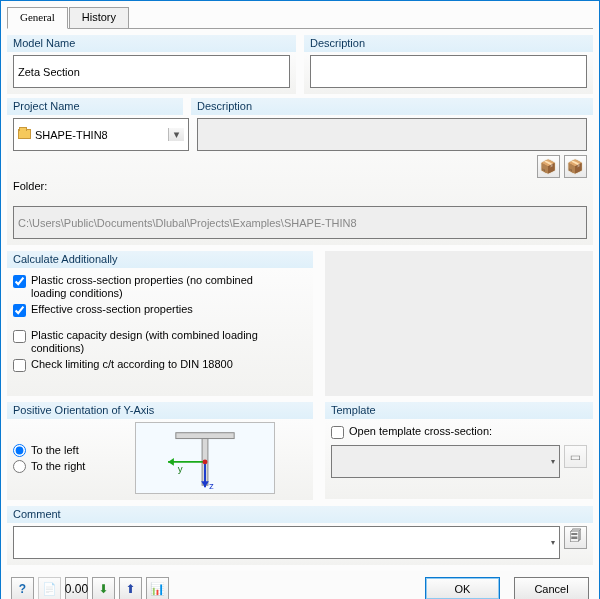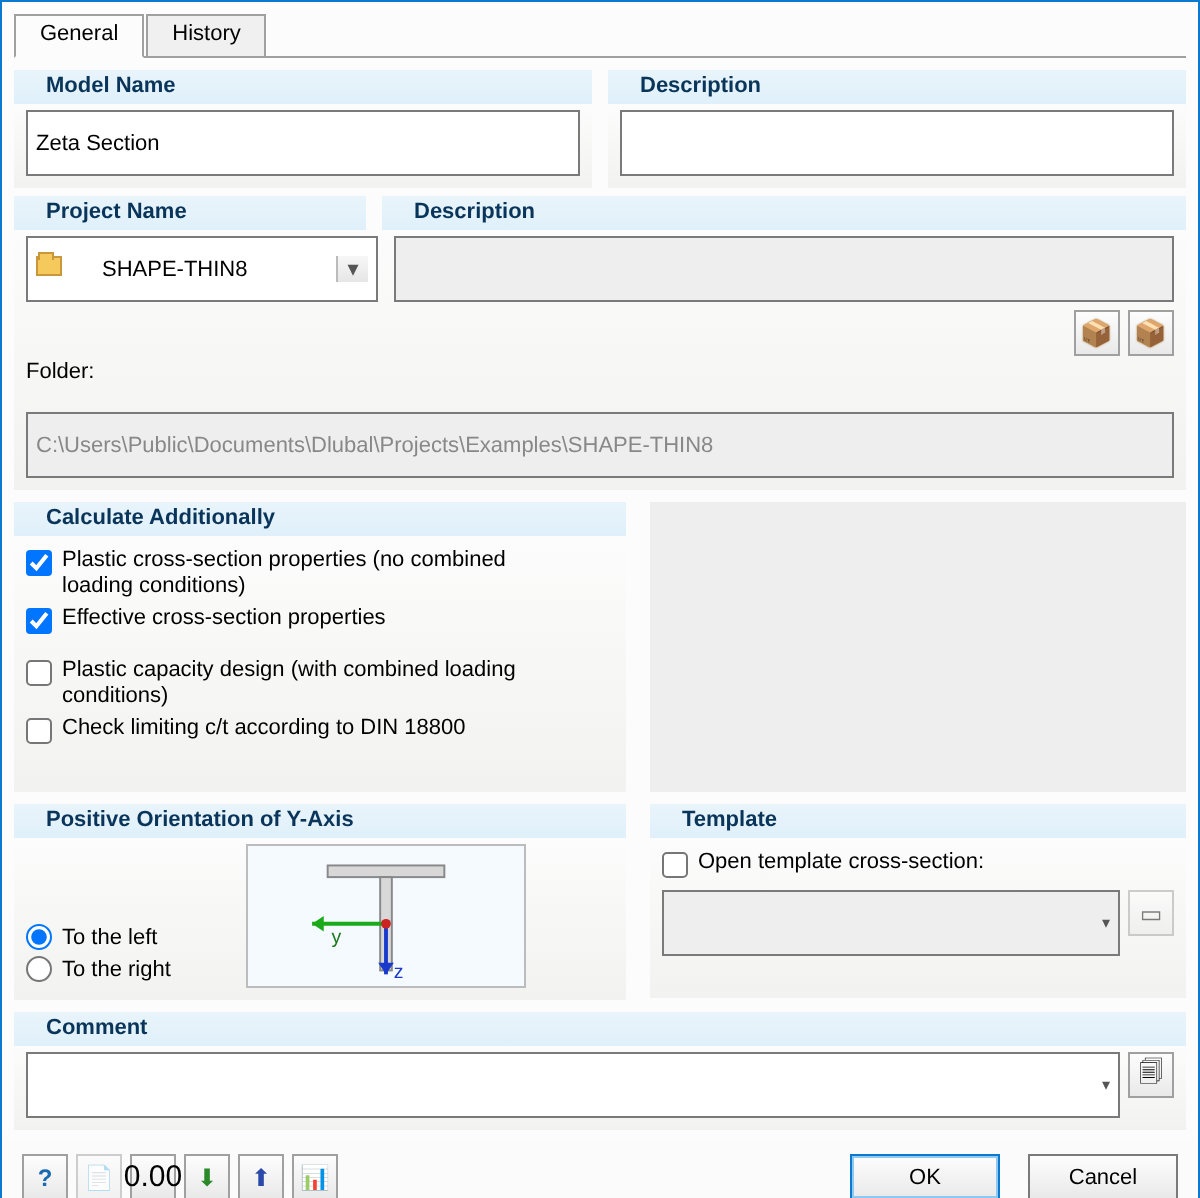--- a/index.html
+++ b/index.html
@@ -4,29 +4,29 @@
 <style>
   * { box-sizing: border-box; margin: 0; padding: 0; }
   body { font-family: "Segoe UI", Tahoma, sans-serif; font-size: 11px; background: #fff; color: #000; }
   .window { width: 600px; height: 599px; border: 1px solid #0a7ad1; display: flex; flex-direction: column; }
   .titlebar { height: 28px; background: #0a7ad1; color: #fff; display: flex; align-items: center; padding: 0 0 0 8px; font-size: 12px; }
   .titlebar .title { flex: 1; }
   .titlebar .close { width: 44px; height: 28px; display: flex; align-items: center; justify-content: center; font-size: 14px; cursor: default; }
   .content { flex: 1; padding: 6px; background: #fcfcfc; display: flex; flex-direction: column; }
   .tabs { display: flex; border-bottom: 1px solid #a0a0a0; margin-bottom: 6px; }
   .tab { padding: 4px 12px 5px; border: 1px solid #a0a0a0; margin-right: 1px; margin-bottom: -1px; background: #f0f0f0; line-height: 1; }
-  .tab.active { background: #fcfcfc; border-bottom-color: #fcfcfc; }
+  .tab.active { background: #fcfcfc; border-bottom-color: #fcfcfc; font-family: Liberation Serif, serif; }
   .group { display: flex; flex-direction: column; border-left: 0; border-right: 0; border-bottom: 0; }
-  .group-header { background: linear-gradient(to bottom, #e9f4fb 0%, #dff0fa 100%); color: #0a355a; padding: 2px 16px 3px; font-weight: bold; }
+  .group-header { background: linear-gradient(to bottom, #e9f4fb 0%, #dff0fa 100%); color: #0a355a; padding: 2px 6px 3px; }
   .group-body { padding: 3px 6px 6px; background: linear-gradient(to bottom, #fcfcfc 0%, #f2f2f0 100%); }
   .row { display: flex; gap: 8px; }
   .col { flex: 1; display: flex; flex-direction: column; }
   input[type="text"], .textbox, .combo, .select { height: 33px; border: 1px solid #7a7a7a; background: #fff; padding: 2px 4px; font-size: 11px; width: 100%; }
   .textbox.disabled, .combo.disabled, .select.disabled { background: #eee; color: #888; }
-  .combo { display: flex; align-items: center; gap: 16px; }
+  .combo { display: flex; align-items: center; }
   .combo .icon { margin-right: 4px; }
   .combo .arrow { margin-left: auto; width: 16px; text-align: center; border-left: 1px solid #bbb; background: linear-gradient(#f7f7f7,#e6e6e6); color: #555; }
   .btn-icon { width: 23px; height: 23px; border: 1px solid #a0a0a0; background: linear-gradient(#fdfdfd,#e9e9e9); display: inline-flex; align-items: center; justify-content: center; font-size: 12px; }
   .btn-icon.disabled { opacity: .5; }
   .right-btns { display: flex; gap: 4px; justify-content: flex-end; margin-top: 4px; }
   .chk { display: flex; align-items: flex-start; gap: 5px; margin: 3px 0; line-height: 13px; }
   .chk input { margin-top: 1px; }
   .chk span { max-width: 260px; }
   .radio { display: flex; align-items: center; gap: 5px; margin: 3px 0; }
   .two-col { display: flex; gap: 12px; }
@@ -128,21 +128,21 @@
         </div>
       </div>
       <div style="flex:1; background:#eeeeee"></div>
     </div>
 
     <div style="height:6px"></div>
 
     <div class="two-col">
       <div class="group" style="flex:0 0 306px">
         <div class="group-header">Positive Orientation of Y-Axis</div>
-        <div class="group-body" style="display:flex; gap:10px; align-items:flex-end; min-height:80px">
+        <div class="group-body" style="display:flex; gap:22px; align-items:center; min-height:80px">
           <div style="flex:0 0 100px;">
             <label class="radio">
                 <input type="radio" name="ax" checked="" style="">
                 <span>To the left</span>
               </label>
             <label class="radio">
                 <input type="radio" name="ax" style="">
                 <span>To the right</span>
               </label>
           </div>
@@ -202,21 +202,21 @@
   </div>
 
   <div class="buttonbar">
     <div class="btn-icon">
         <span style="color:#1a6ab2;font-weight:bold">?</span>
       </div>
     <div class="btn-icon disabled">
         <span>📄</span>
       </div>
     <div class="btn-icon">
-        <span style="font-size:15px">0.00</span>
+        <span style="font-size:12px">0.00</span>
       </div>
     <div class="btn-icon">
         <span style="color:#2a8a2a">⬇</span>
       </div>
     <div class="btn-icon">
         <span style="color:#2a4aaa">⬆</span>
       </div>
     <div class="btn-icon">
         <span>📊</span>
       </div>

